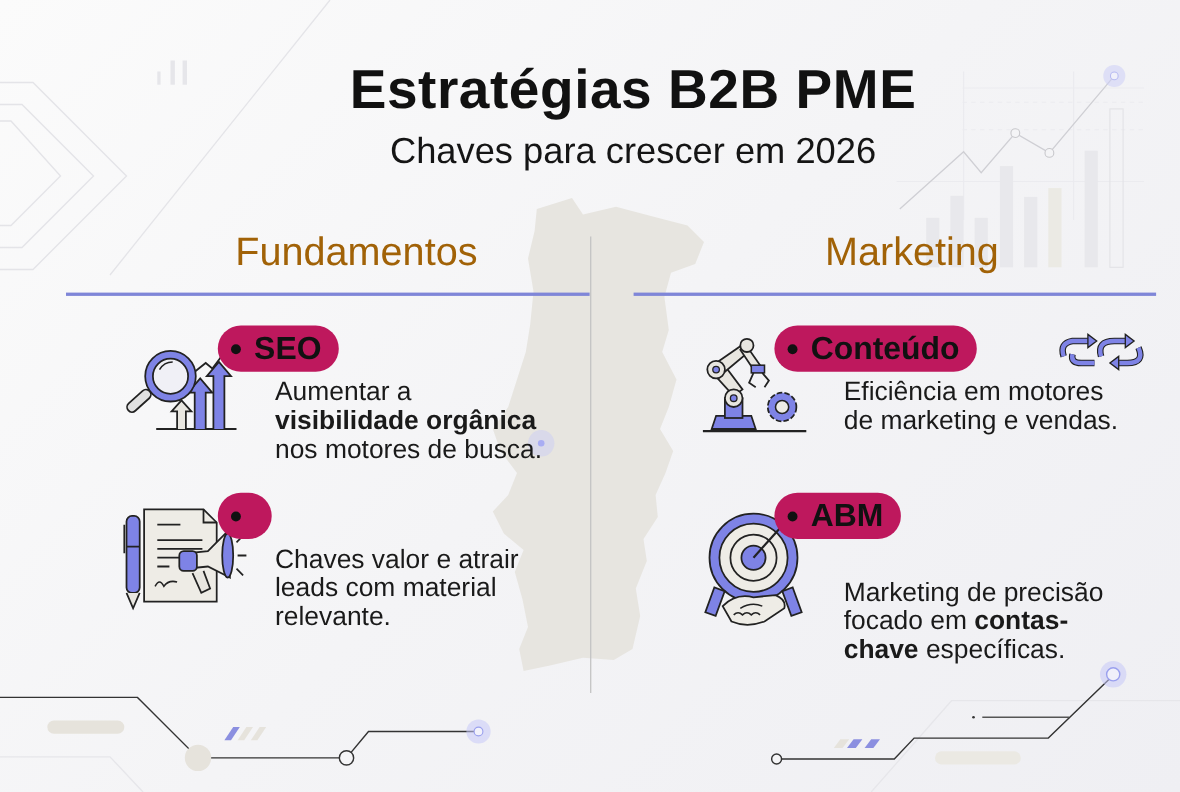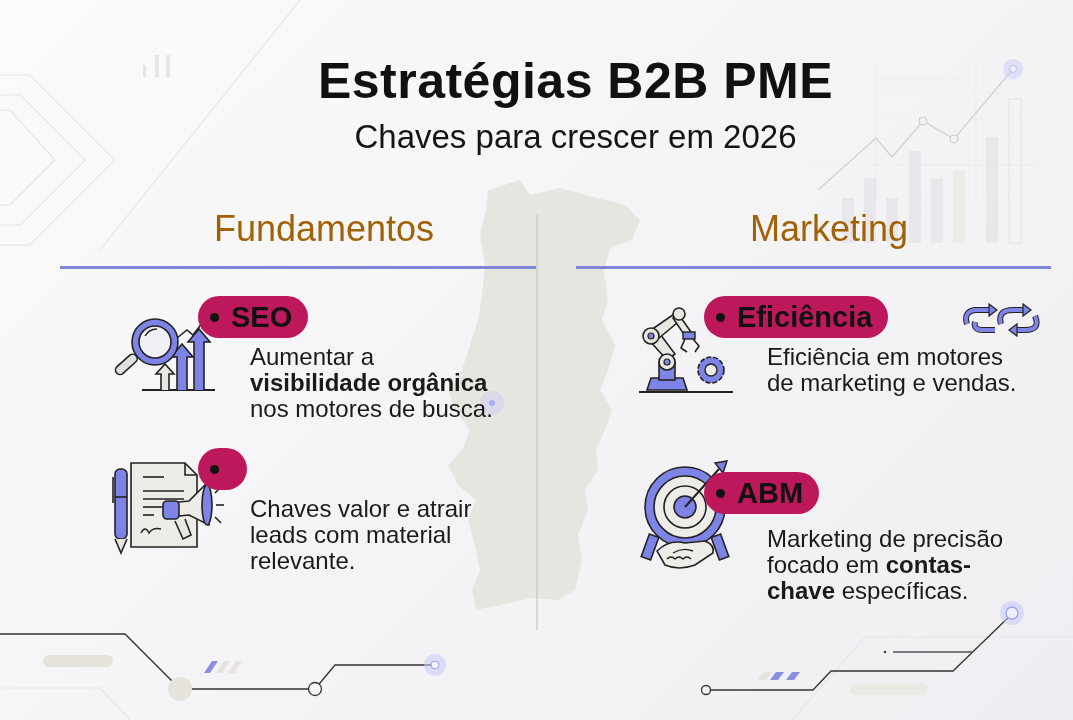--- a/index.html
+++ b/index.html
@@ -175,21 +175,21 @@
     <path d="M48,39 L44,48 L50,52" fill="none" stroke="#222" stroke-width="1.6"></path>
     <path d="M56,39 L62,46 L58,52" fill="none" stroke="#222" stroke-width="1.6"></path>
     <circle cx="79" cy="25" r="8" fill="none" stroke="#222" stroke-width="1.6" stroke-dasharray="3,2"></circle>
     <circle cx="79" cy="25" r="3.5" fill="none" stroke="#222" stroke-width="1.4"></circle>
     <circle cx="74" cy="70" r="13" fill="#7e83e6" stroke="#222" stroke-width="1.6" stroke-dasharray="5,2"></circle>
     <circle cx="74" cy="70" r="6" fill="#eeece6" stroke="#222" stroke-width="1.4"></circle>
   </svg>
 </div>
 <div class="abs pill" style="left:704px;top:296px;">
   <span class="bullet"></span>
-  <span class="pill-text">Eficiência</span>
+  <span class="pill-text">Conteúdo</span>
 </div>
 <div class="abs" style="left:922px;top:302px;">
   <svg width="82" height="36" viewBox="0 0 82 36">
     <path d="M6,22 Q2,10 14,8 L30,8" fill="none" stroke="#222" stroke-width="6"></path>
     <path d="M6,22 Q2,10 14,8 L30,8" fill="none" stroke="#7e83e6" stroke-width="4"></path>
     <path d="M28,2 L36,8 L28,14 Z" fill="#7e83e6" stroke="#222" stroke-width="1.2"></path>
     <path d="M34,28 L22,28 Q12,28 14,20" fill="none" stroke="#222" stroke-width="6"></path>
     <path d="M34,28 L22,28 Q12,28 14,20" fill="none" stroke="#7e83e6" stroke-width="4"></path>
     <path d="M40,22 Q36,8 52,8 L64,8" fill="none" stroke="#222" stroke-width="6"></path>
     <path d="M40,22 Q36,8 52,8 L64,8" fill="none" stroke="#7e83e6" stroke-width="4"></path>
@@ -211,19 +211,19 @@
     <circle cx="46" cy="52" r="11" fill="#7e83e6" stroke="#222" stroke-width="1.6"></circle>
     <line x1="46" y1="52" x2="80" y2="14" stroke="#222" stroke-width="2"></line>
     <path d="M76,8 L88,6 L84,18 Z" fill="#7e83e6" stroke="#222" stroke-width="1.4"></path>
     <rect x="6" y="80" width="10" height="24" transform="rotate(20 11 92)" fill="#7e83e6" stroke="#222" stroke-width="1.6"></rect>
     <rect x="76" y="80" width="10" height="24" transform="rotate(-20 81 92)" fill="#7e83e6" stroke="#222" stroke-width="1.6"></rect>
     <path d="M18,96 Q30,84 46,88 L66,86 Q76,90 74,98 L56,110 Q40,116 26,110 Z" fill="#eeece6" stroke="#222" stroke-width="1.6"></path>
     <path d="M34,98 Q44,92 54,96" fill="none" stroke="#222" stroke-width="1.4"></path>
     <path d="M28,104 q4,-4 8,0 q4,-4 8,0 q4,-4 8,0" fill="none" stroke="#222" stroke-width="1.4"></path>
   </svg>
 </div>
-<div class="abs pill" style="left:704px;top:448px;margin-top:24px;">
+<div class="abs pill" style="left:704px;top:448px;">
   <span class="bullet"></span>
   <span class="pill-text">ABM</span>
 </div>
 <div class="abs desc" style="left:728px;top:526px;width:270px;">
   <span>Marketing de precisão focado em </span><b>contas-chave</b><span> específicas.</span>
 </div>
 
 </body></html>

